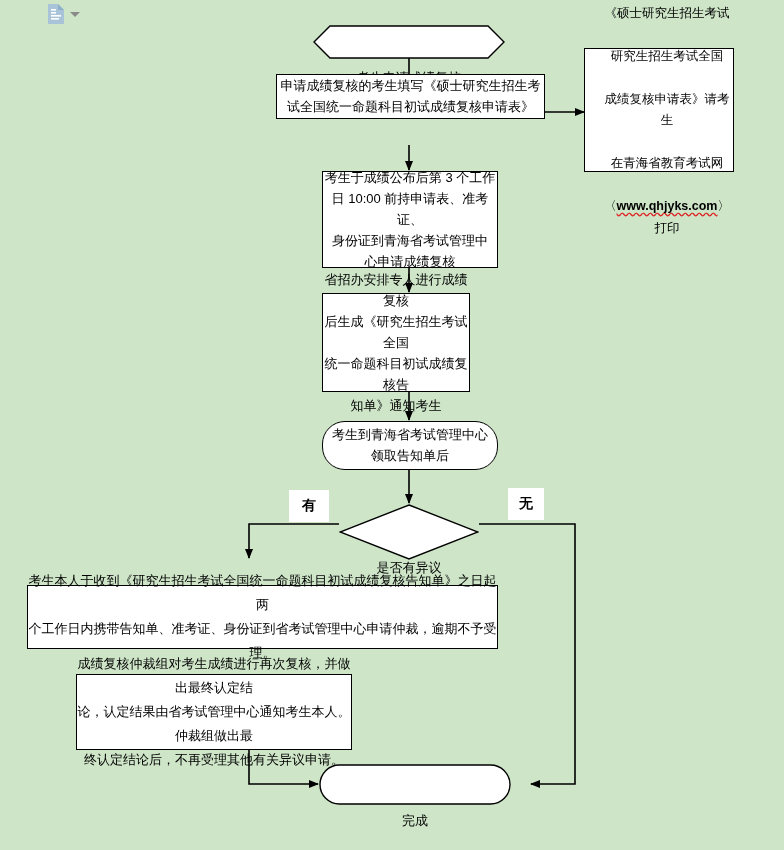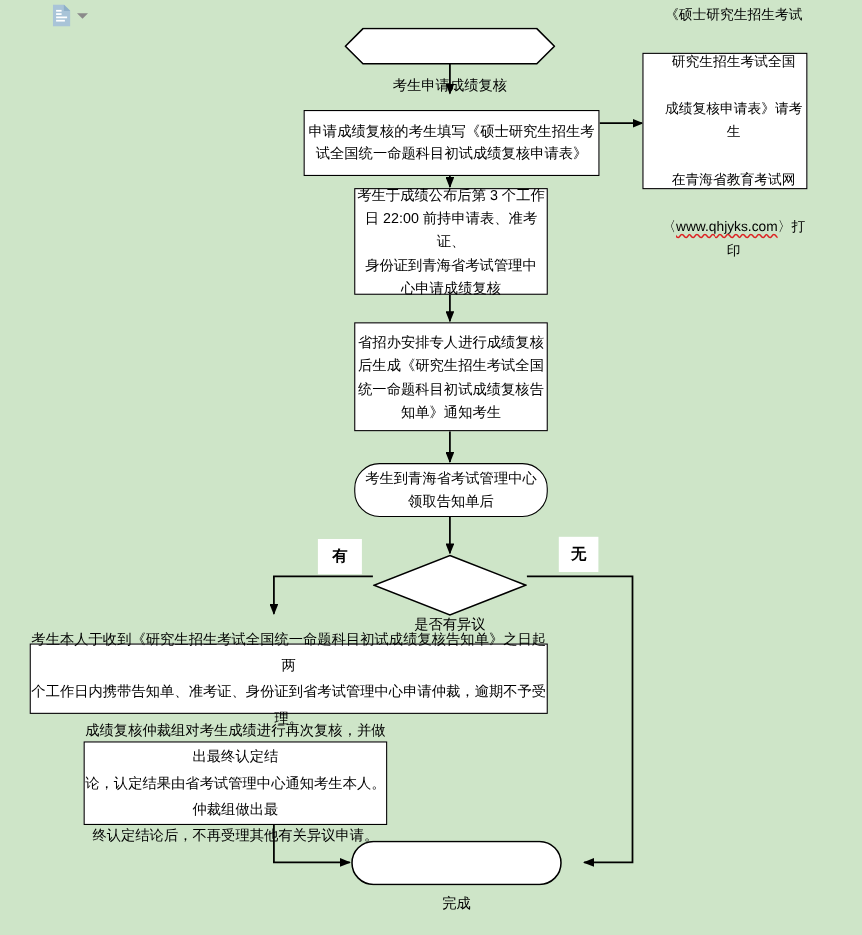--- a/index.html
+++ b/index.html
@@ -98,20 +98,21 @@
     display: flex;
     align-items: center;
     justify-content: center;
     z-index: 4;
   }
   
   .squiggle {
     text-decoration: underline wavy #d22;
     text-decoration-skip-ink: none;
     text-underline-offset: 2px;
+    font-weight: bold;
   }
   .note .txt { font-size: 12.5px; line-height: 1.72; }
   .wide .txt { font-size: 13px; line-height: 1.85; }
 </style>
 </head>
 <body>
 
 <div id="canvas">
 
   <div class="toolbar">
@@ -158,43 +159,43 @@
     </g>
   </svg>
 
   <div class="shape-node" style="left:313px; top:25px; width:192px; height:34px;">
     <svg width="192" height="34" viewBox="0 0 192 34" preserveAspectRatio="none">
       <polygon points="17,1 175,1 191,17 175,33 17,33 1,17" fill="#ffffff" stroke="#000000" stroke-width="1.4"></polygon>
     </svg>
     <span class="txt">考生申请成绩复核</span>
   </div>
 
-  <div class="node" style="left:276px; top:100px; width:269px; height:60px;align-items:center;">
+  <div class="node" style="left:276px; top:74px; width:269px; height:45px;align-items:center;">
     <span class="txt">申请成绩复核的考生填写《硕士研究生招生考
 试全国统一命题科目初试成绩复核申请表》</span>
   </div>
 
   <div class="node note" style="left:584px; top:48px; width:150px; height:124px;padding-left:16px;">
     <span class="txt">
       <span>《硕士研究生招生考试</span><br>
       <span>研究生招生考试全国</span><br>
       <span>成绩复核申请表》请考生</span><br>
       <span>在青海省教育考试网</span><br>
       <span>〈</span><span class="squiggle">www.qhjyks.com</span><span>〉打印</span>
     </span>
   </div>
 
   <div class="node tight" style="left:322px; top:171px; width:176px; height:97px;">
     <span class="txt">考生于成绩公布后第 3 个工作
-日 22:00 前持申请表、准考证、
+日 10:00 前持申请表、准考证、
 身份证到青海省考试管理中
 心申请成绩复核</span>
   </div>
 
-  <div class="node tight" style="left:322px; top:293px; width:176px; height:99px;">
+  <div class="node tight" style="left:322px; top:293px; width:148px; height:99px;">
     <span class="txt">省招办安排专人进行成绩复核
 后生成《研究生招生考试全国
 统一命题科目初试成绩复核告
 知单》通知考生</span>
   </div>
 
   <div class="node" style="left:322px; top:421px; width:176px; height:49px;border-radius:23px;">
     <span class="txt">考生到青海省考试管理中心
 领取告知单后</span>
   </div>

